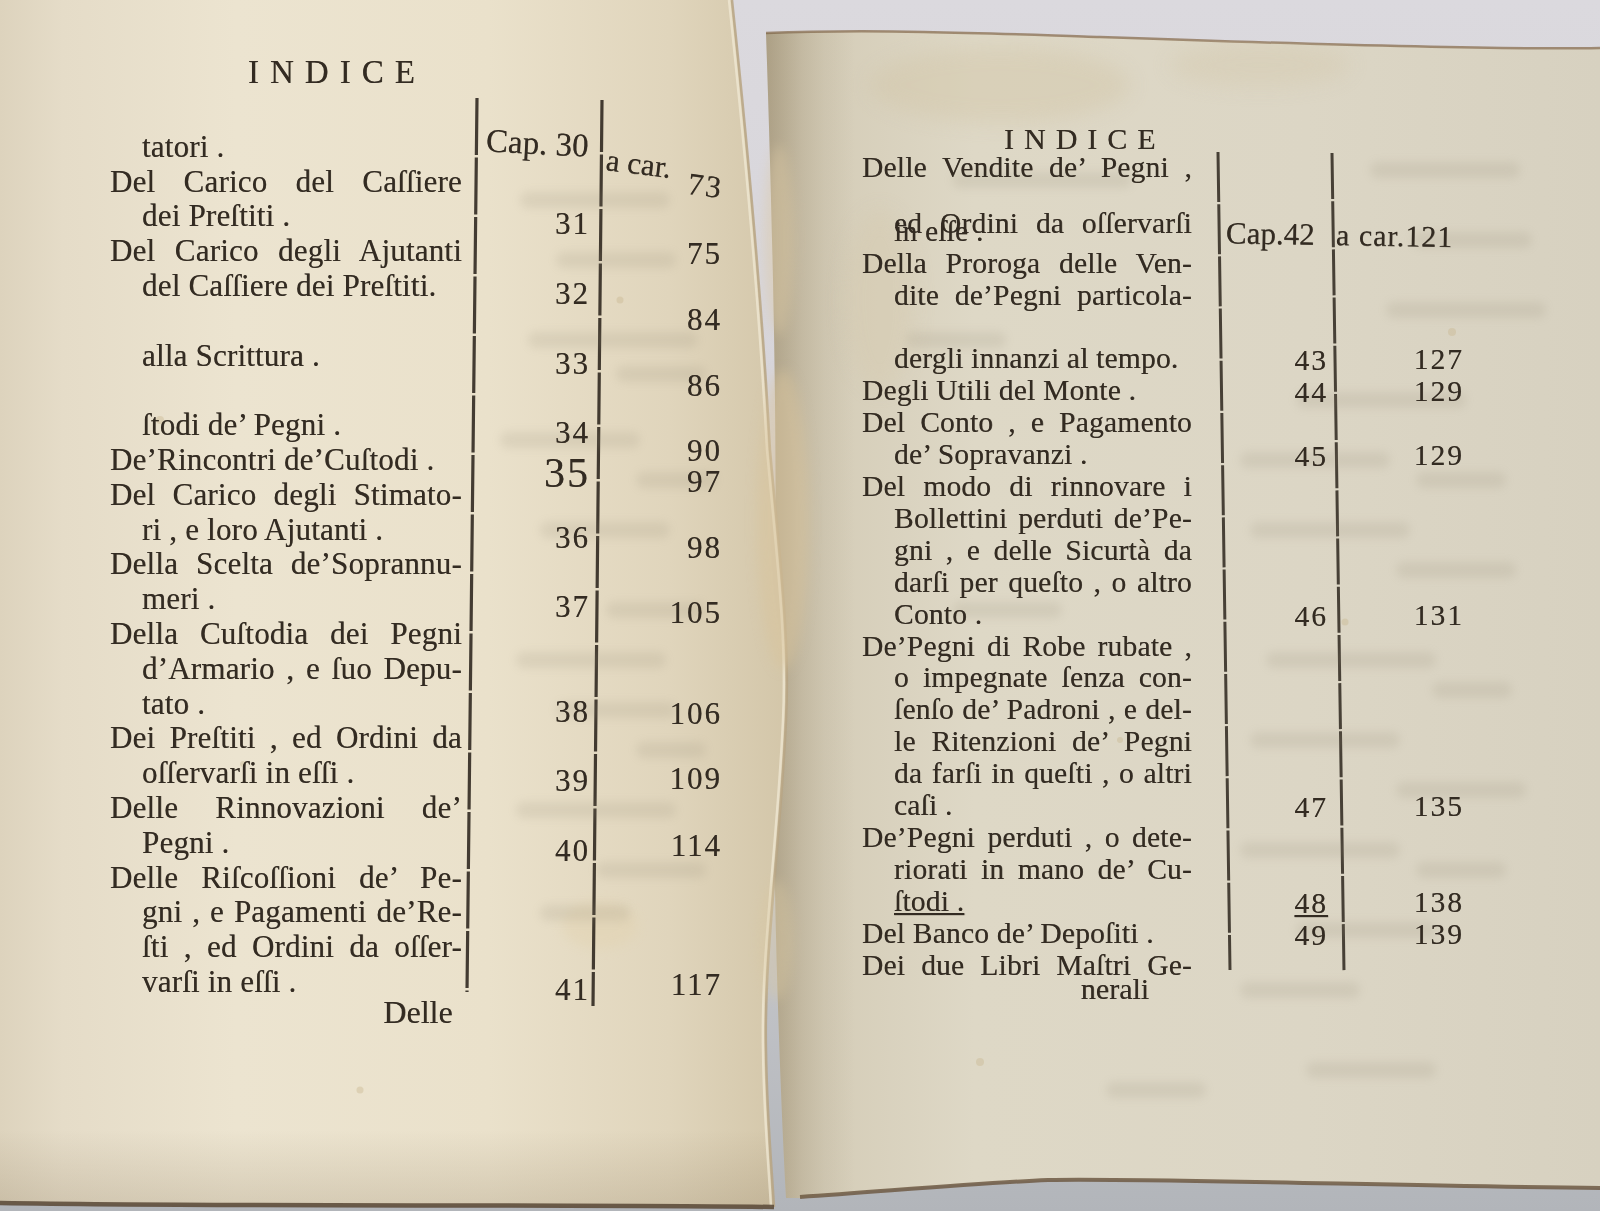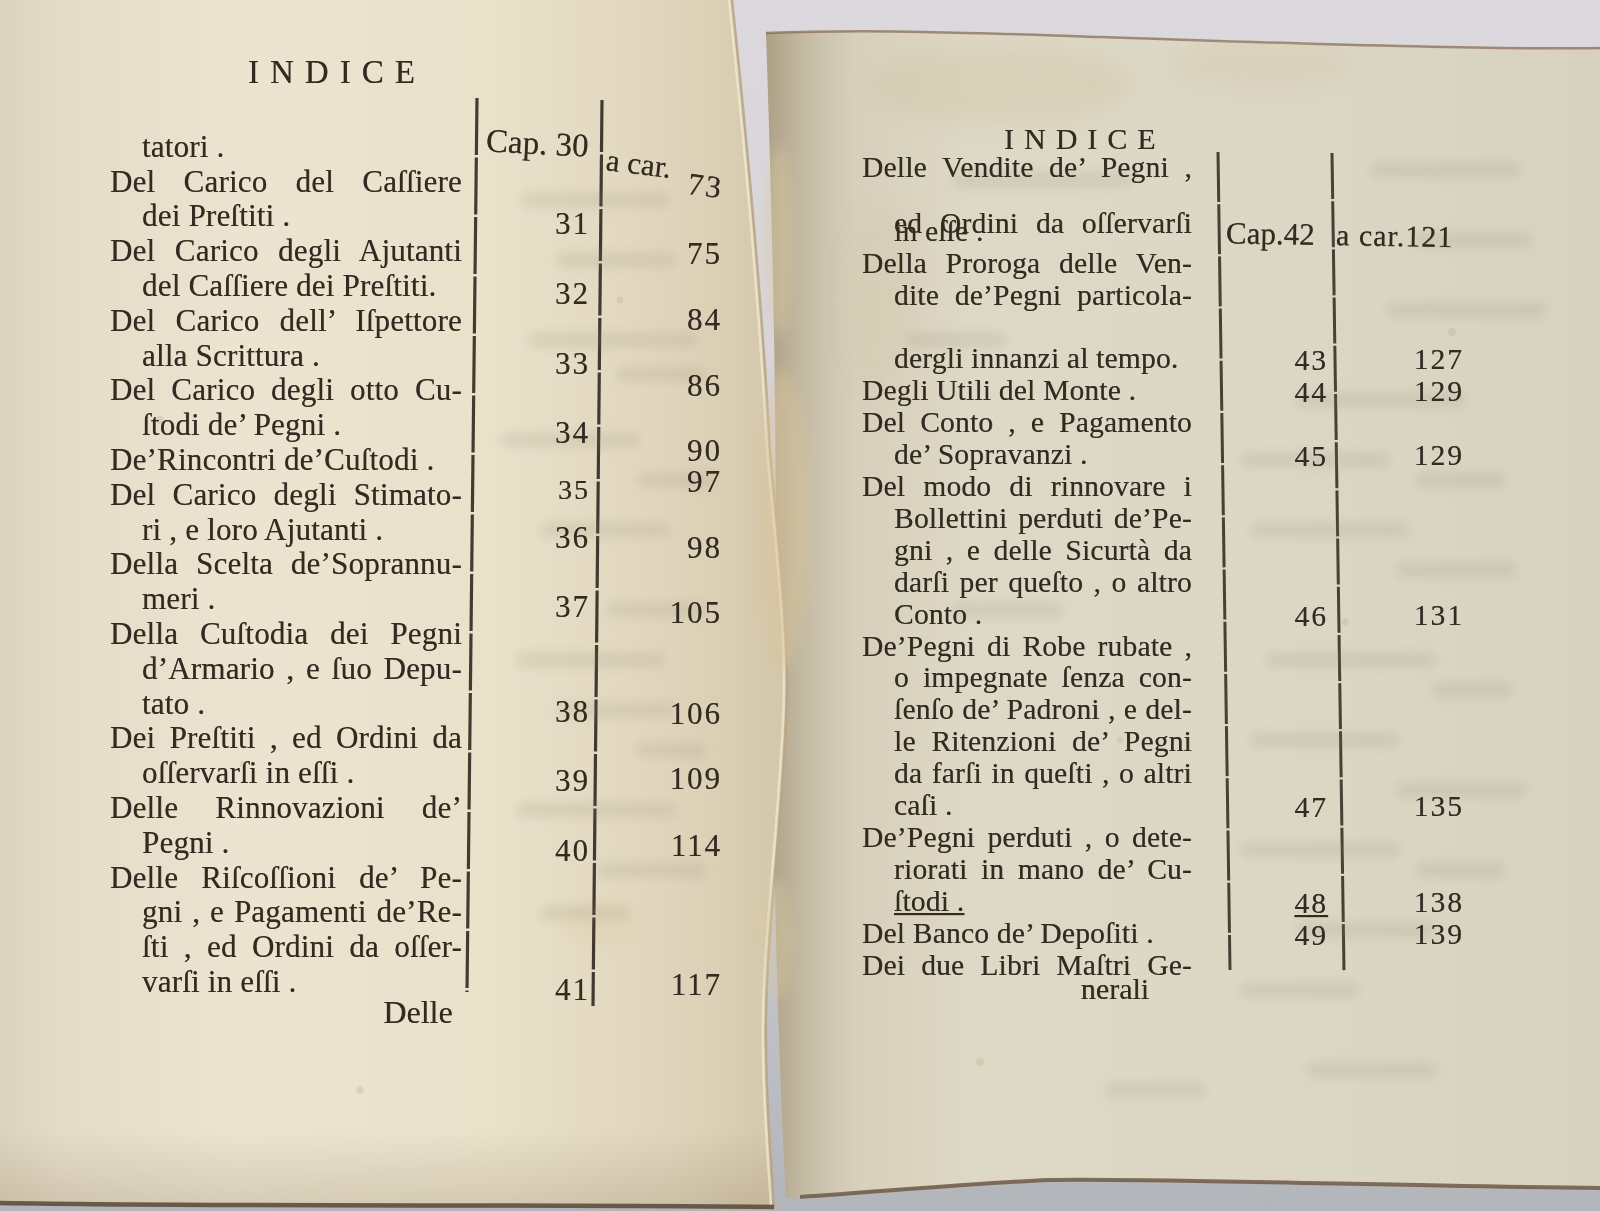--- a/index.html
+++ b/index.html
@@ -170,30 +170,28 @@
     <div class="catchword" style="left:1030px;top:974px;width:170px;font-size:30px;">nerali</div>
       <div class="toc-line" style="left: 142px; top: 130.8px; font-size: 31px;">tatori .</div>
       <div class="toc-line just" style="left: 110px; top: 165.6px; font-size: 31px; width: 352px;">Del Carico del Caſſiere</div>
       <div class="toc-line" style="left: 142px; top: 200.4px; font-size: 31px;">dei Preſtiti .</div>
       <div class="num" style="left: 500px; top: 208.4px; font-size: 31px;">31</div>
       <div class="num" style="left: 632px; top: 238.4px; font-size: 31px;">75</div>
       <div class="toc-line just" style="left: 110px; top: 235.2px; font-size: 31px; width: 352px;">Del Carico degli Ajutanti</div>
       <div class="toc-line" style="left: 142px; top: 270px; font-size: 31px;">del Caſſiere dei Preſtiti.</div>
       <div class="num" style="left: 500px; top: 278px; font-size: 31px;">32</div>
       <div class="num" style="left: 632px; top: 304px; font-size: 31px;">84</div>
-      <div class="toc-line just" style="left: 110px; top: 304.8px; font-size: 31px; width: 352px;">Del Carico dell’ Iſpettore</div>
       <div class="toc-line" style="left: 142px; top: 339.6px; font-size: 31px;">alla Scrittura .</div>
       <div class="num" style="left: 500px; top: 347.6px; font-size: 31px;">33</div>
       <div class="num" style="left: 632px; top: 369.6px; font-size: 31px;">86</div>
-      <div class="toc-line just" style="left: 110px; top: 374.4px; font-size: 31px; width: 352px;">Del Carico degli otto Cu-</div>
       <div class="toc-line" style="left: 142px; top: 409.2px; font-size: 31px;">ſtodi de’ Pegni .</div>
       <div class="num" style="left: 500px; top: 417.2px; font-size: 31px;">34</div>
       <div class="num" style="left: 632px; top: 435.2px; font-size: 31px;">90</div>
       <div class="toc-line" style="left: 110px; top: 444px; font-size: 31px;">De’Rincontri de’Cuſtodi .</div>
-      <div class="num" style="left: 500px; top: 452px; font-size: 28px; margin-top: 24px;">35</div>
+      <div class="num" style="left: 500px; top: 452px; font-size: 42px;">35</div>
       <div class="num" style="left: 632px; top: 466px; font-size: 31px;">97</div>
       <div class="toc-line just" style="left: 110px; top: 478.8px; font-size: 31px; width: 352px;">Del Carico degli Stimato-</div>
       <div class="toc-line" style="left: 142px; top: 513.6px; font-size: 31px;">ri , e loro Ajutanti .</div>
       <div class="num" style="left: 500px; top: 521.6px; font-size: 31px;">36</div>
       <div class="num" style="left: 632px; top: 531.6px; font-size: 31px;">98</div>
       <div class="toc-line just" style="left: 110px; top: 548.4px; font-size: 31px; width: 352px;">Della Scelta de’Soprannu-</div>
       <div class="toc-line" style="left: 142px; top: 583.2px; font-size: 31px;">meri .</div>
       <div class="num" style="left: 500px; top: 591.2px; font-size: 31px;">37</div>
       <div class="num" style="left: 632px; top: 597.2px; font-size: 31px;">105</div>
       <div class="toc-line just" style="left: 110px; top: 618px; font-size: 31px; width: 352px;">Della Cuſtodia dei Pegni</div>

